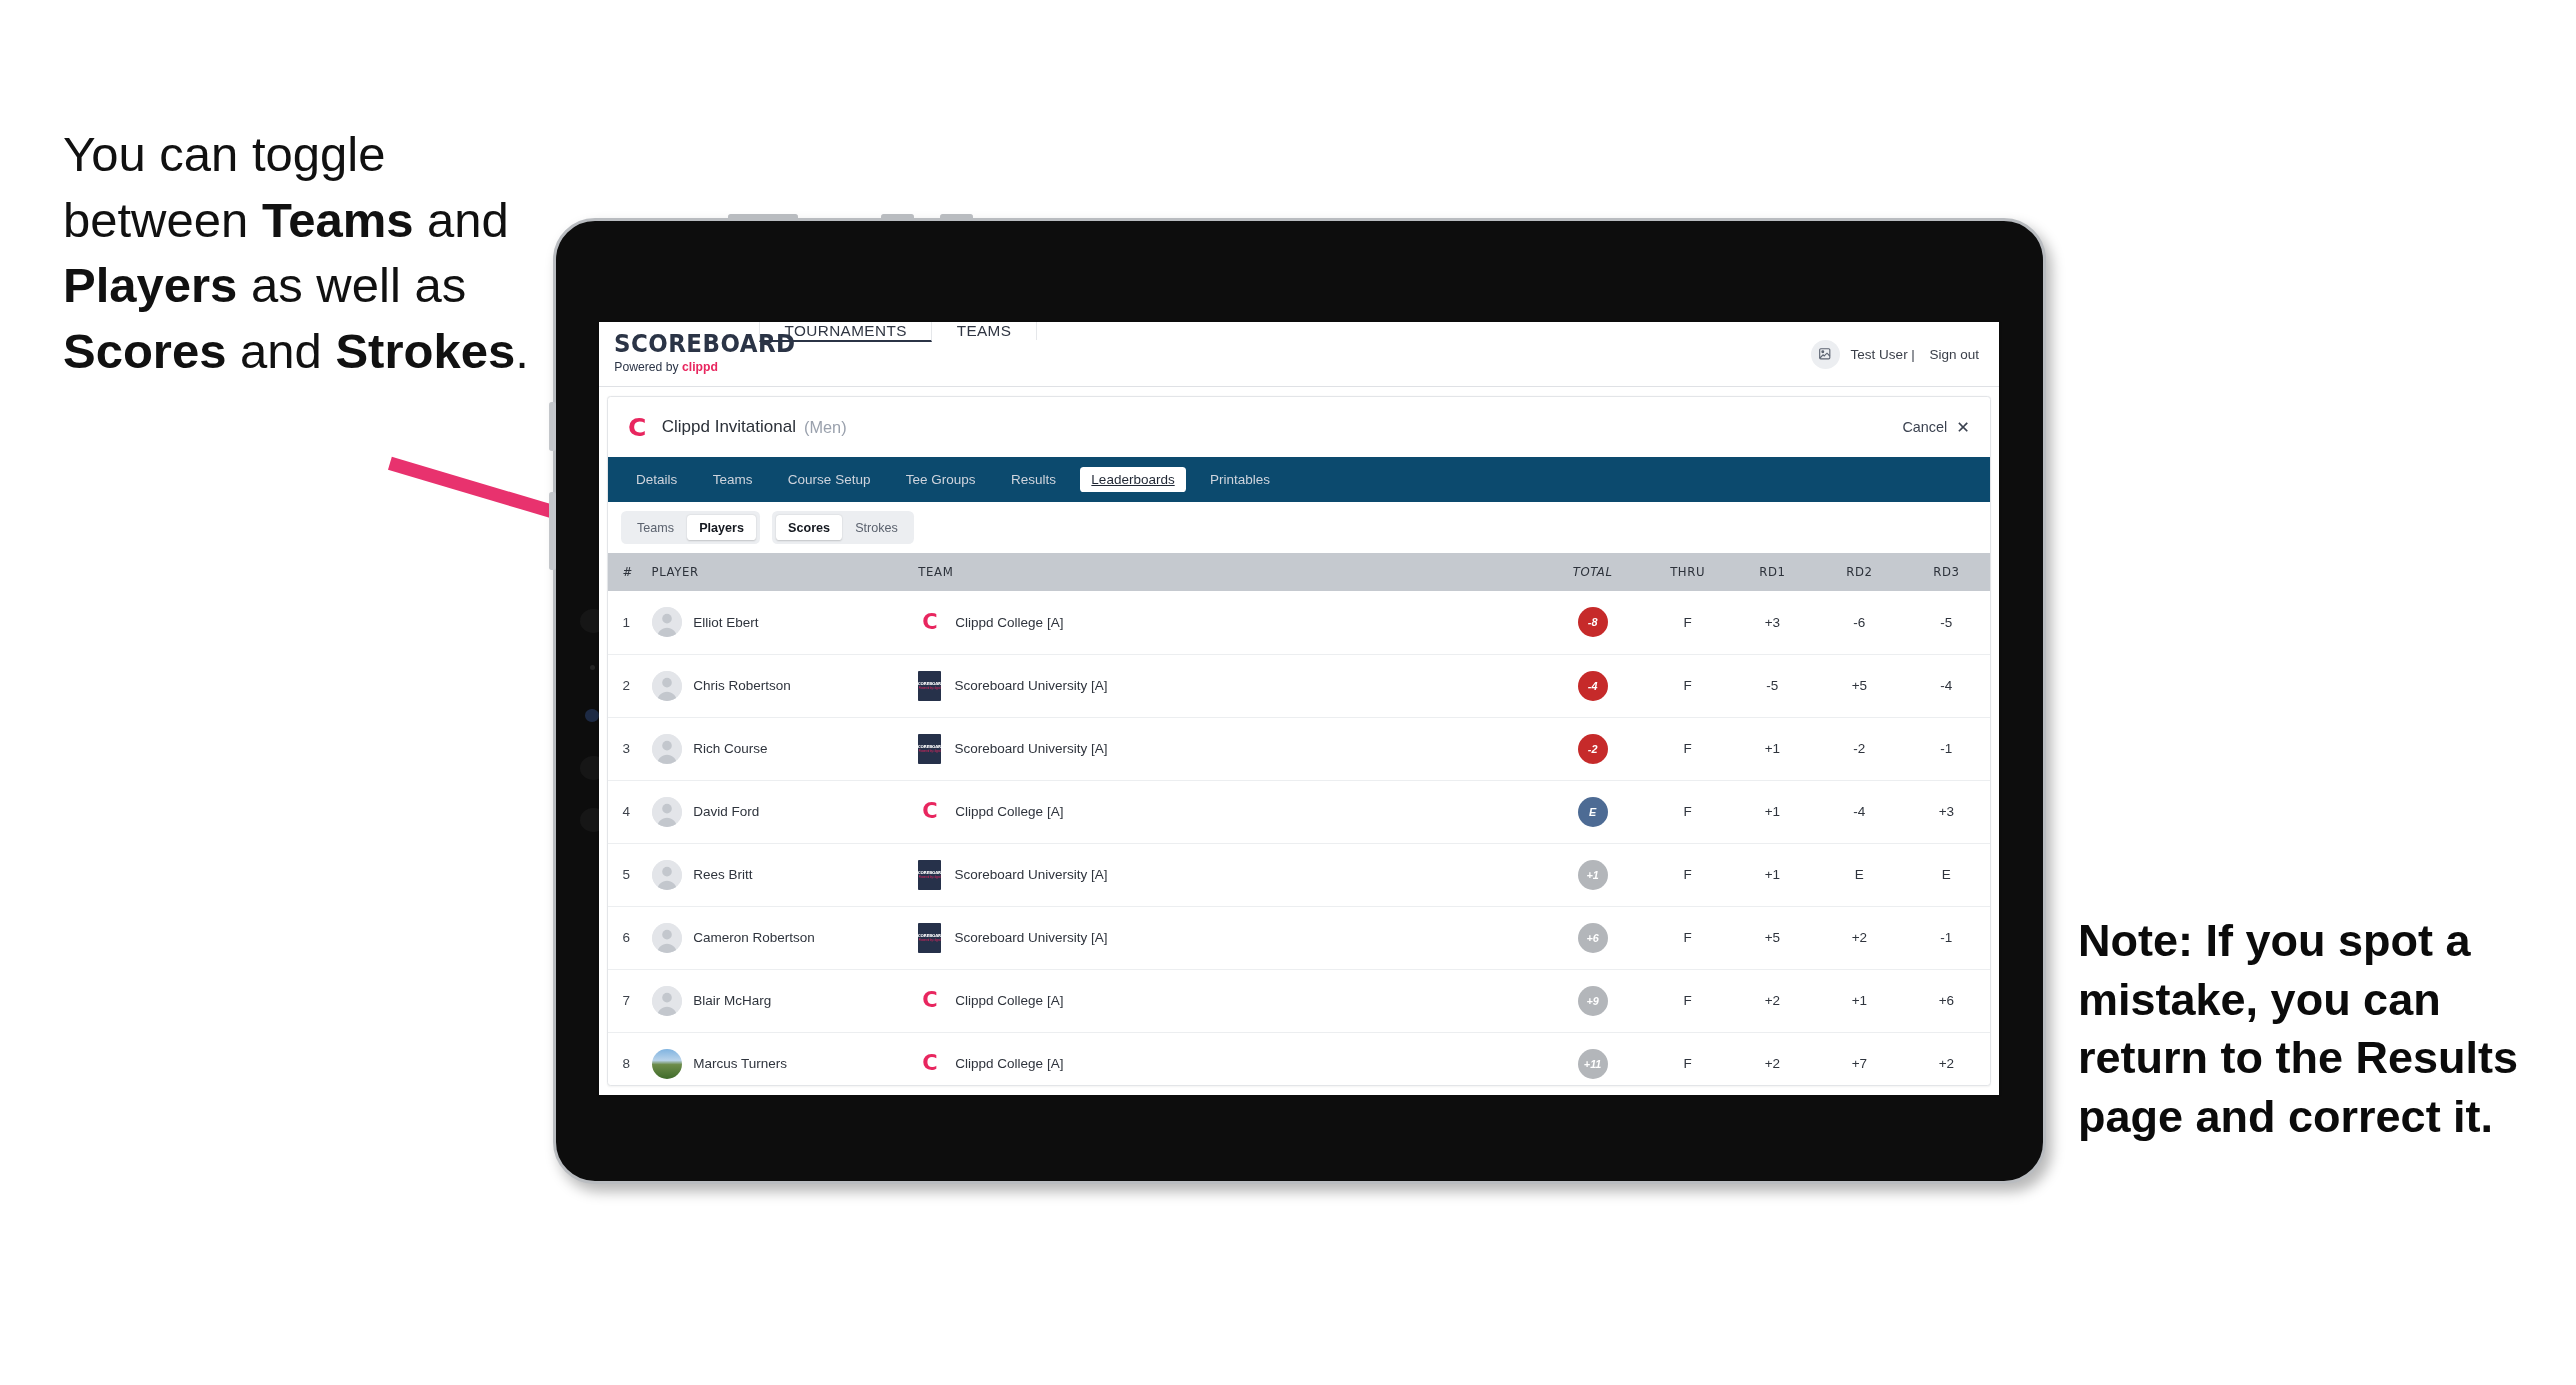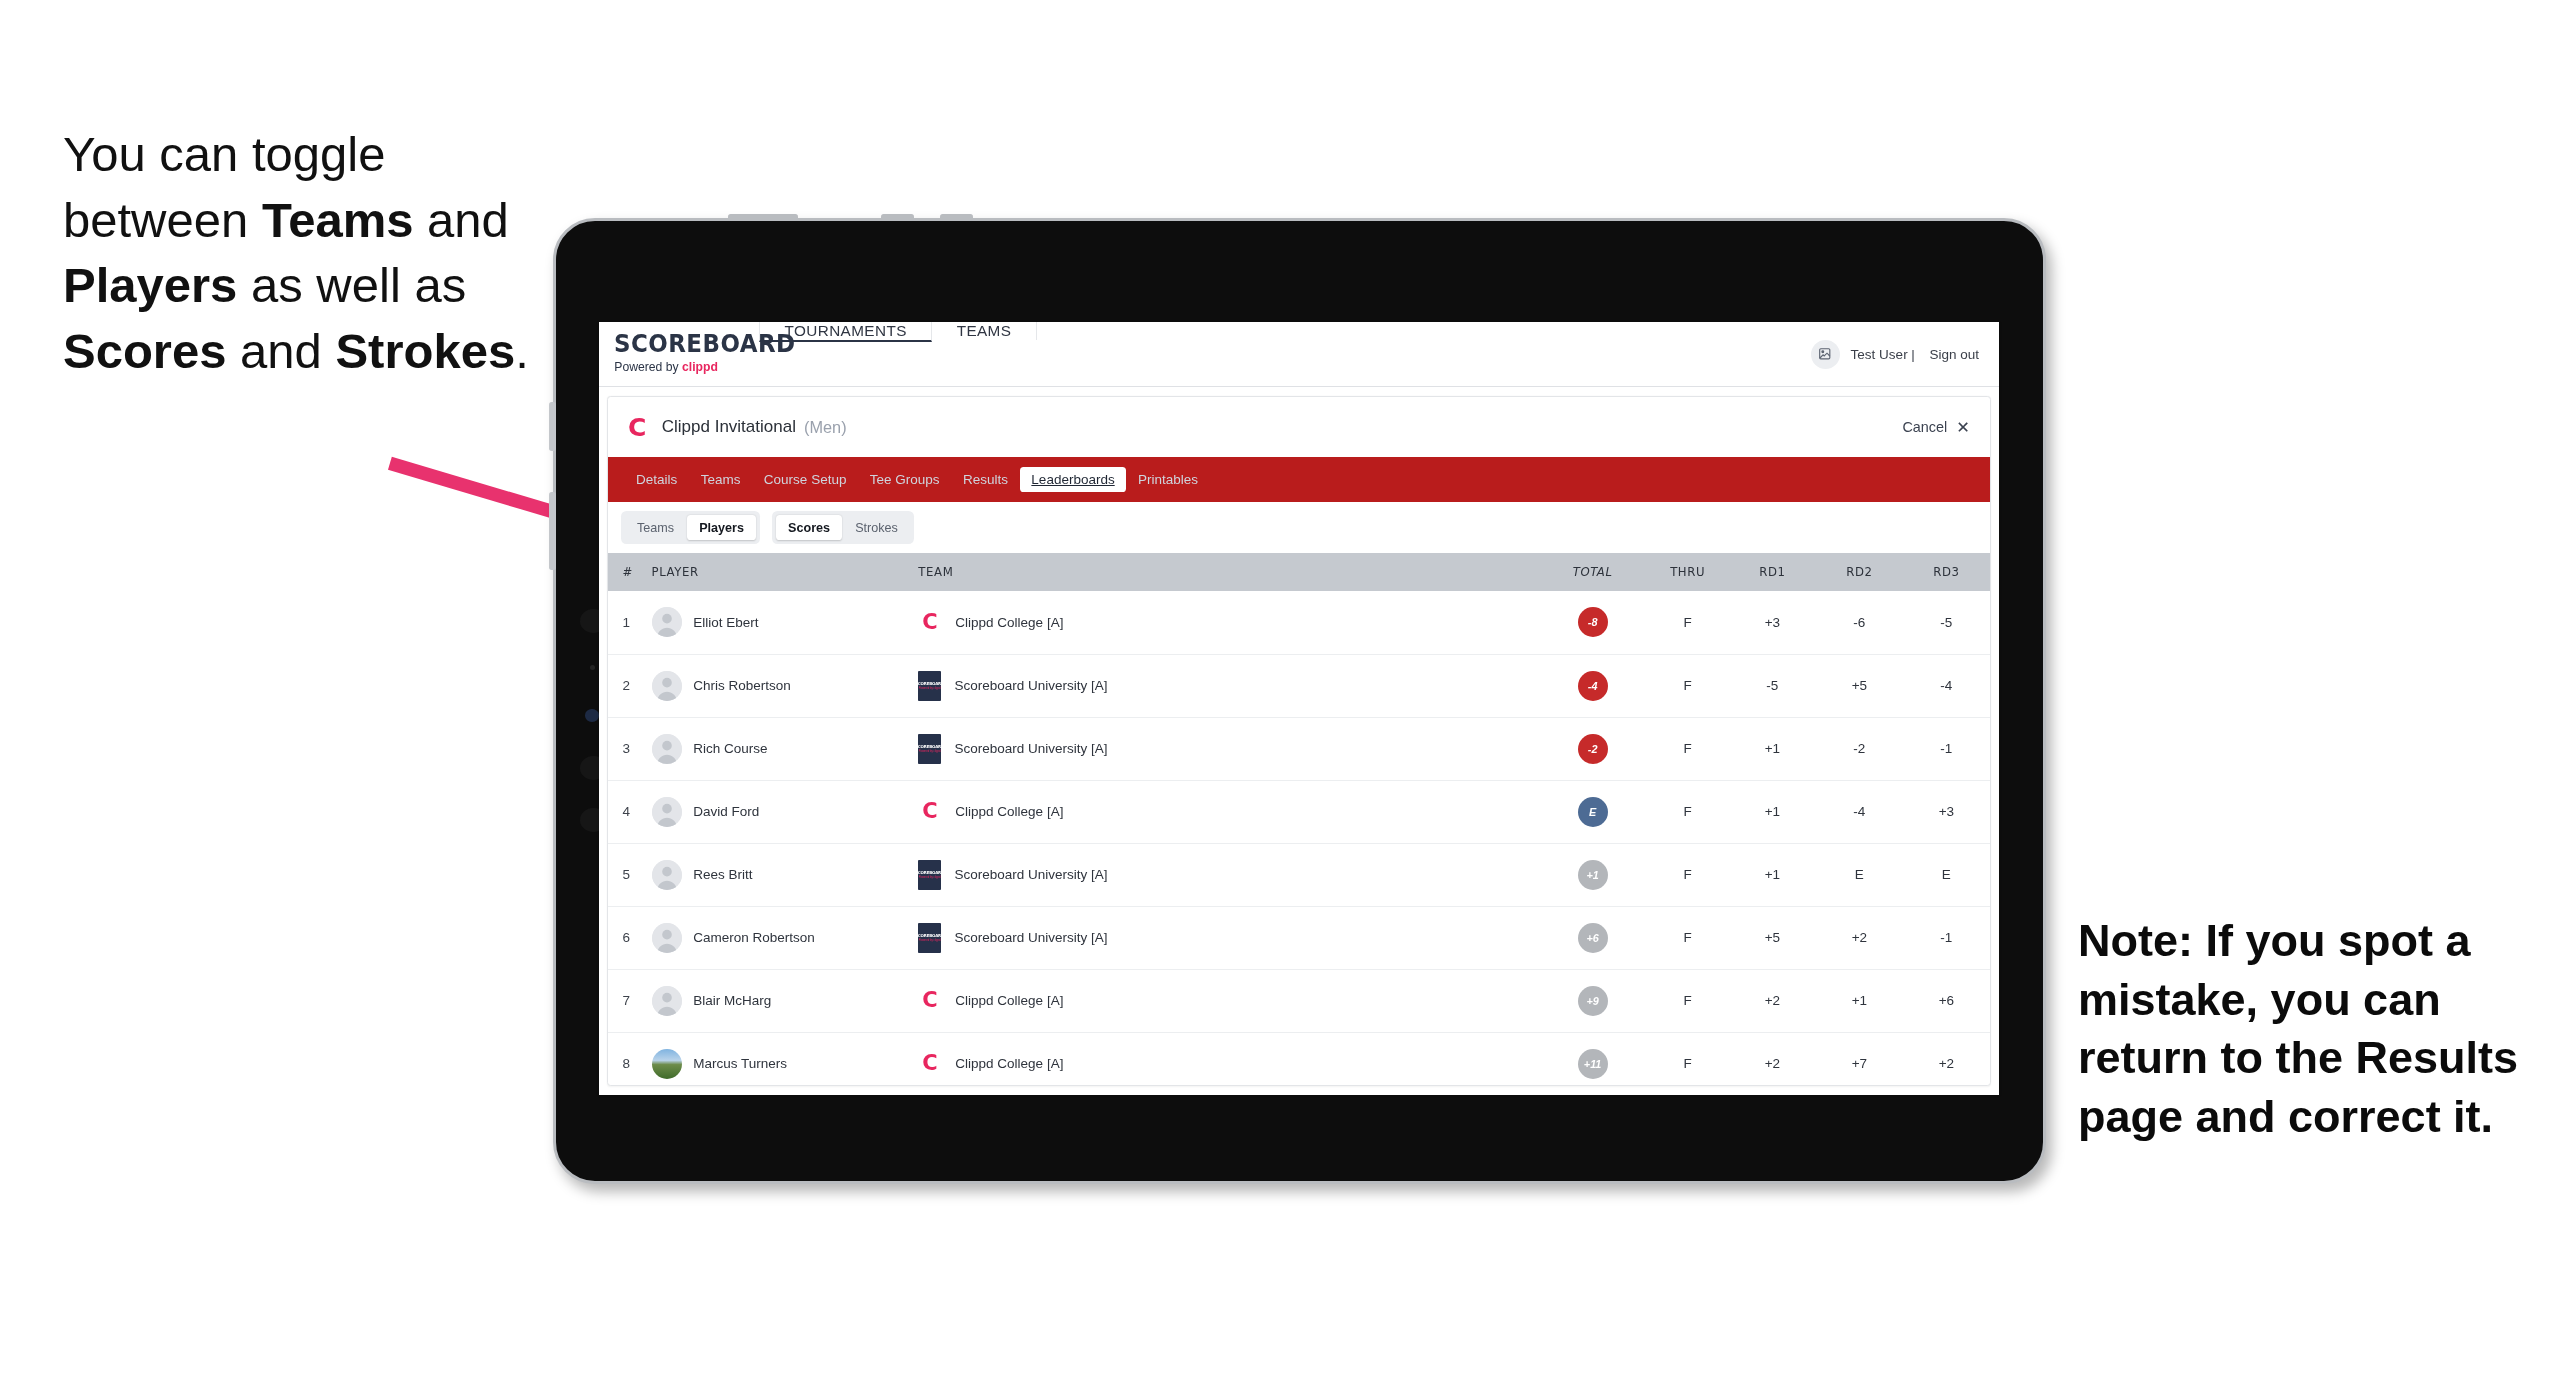--- a/index.html
+++ b/index.html
@@ -94,21 +94,21 @@
           height: 690px; overflow: hidden; box-shadow: 0 0.9px 1.8px rgba(0,0,0,.05); }
   .card-head { height: 60px; display: flex; align-items: center; padding: 0 20px 0 20px; }
   .c-logo { font-size: 25px; font-weight: bold; color: #e8265f; font-family: "DejaVu Sans", sans-serif;
             line-height: 1; margin-right: 15.3px; }
   .c-title { font-size: 17px; color: #2b3038; }
   .c-sub { font-size: 16.3px; color: #9aa1ad; margin-left: 8.1px; }
   .cancel { margin-left: auto; font-size: 14.4px; color: #3b4250; display: flex; align-items: center; gap: 9px; }
   .cancel .x { font-size: 16.3px; }
 
   
-  .subnav { background: #b91c1c; height: 45px; display: flex; align-items: center; padding-left: 16.3px; gap: 0; }
+  .subnav { background: #0c4a6e; height: 45px; display: flex; align-items: center; padding-left: 16.3px; gap: 12px; }
   .sub-item { font-size: 13.5px; color: #cfd4dd; padding: 5.4px 11.7px; border-radius: 3.6px; white-space: nowrap; }
   .sub-item.active { background: #ffffff; color: #1f2633; text-decoration: underline; font-weight: normal; }
 
   
   .toolbar { height: 51px; display: flex; align-items: center; padding-left: 12.6px; gap: 11.7px; background: #fff; }
   .seg { background: #eceef1; border-radius: 5.4px; padding: 4.5px; display: flex; gap: 1.8px; }
   .seg-btn { font-size: 12.6px; color: #5b626e; padding: 5.4px 11.7px; border-radius: 3.6px; white-space: nowrap; }
   .seg-btn.active { background: #ffffff; color: #14181f; box-shadow: 0 0.9px 1.8px rgba(0,0,0,.18); font-weight: bold; }
 
   

